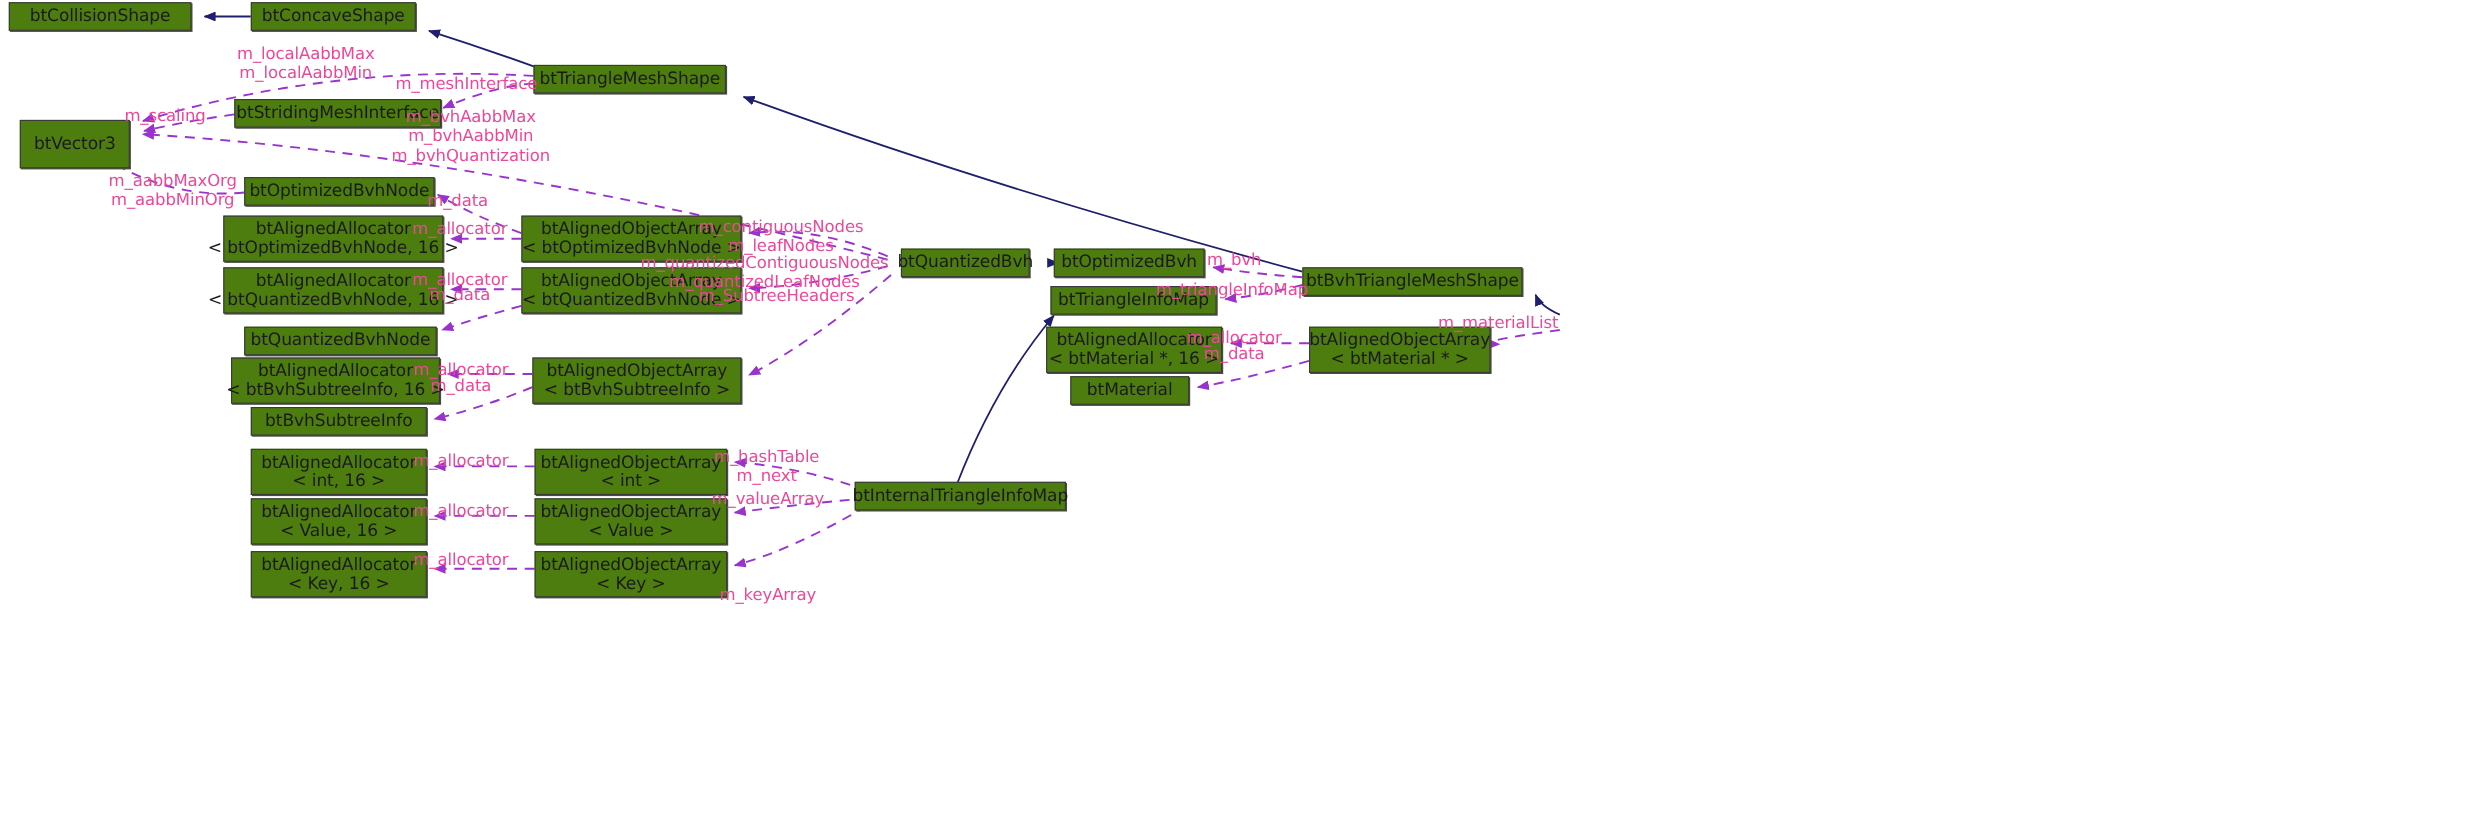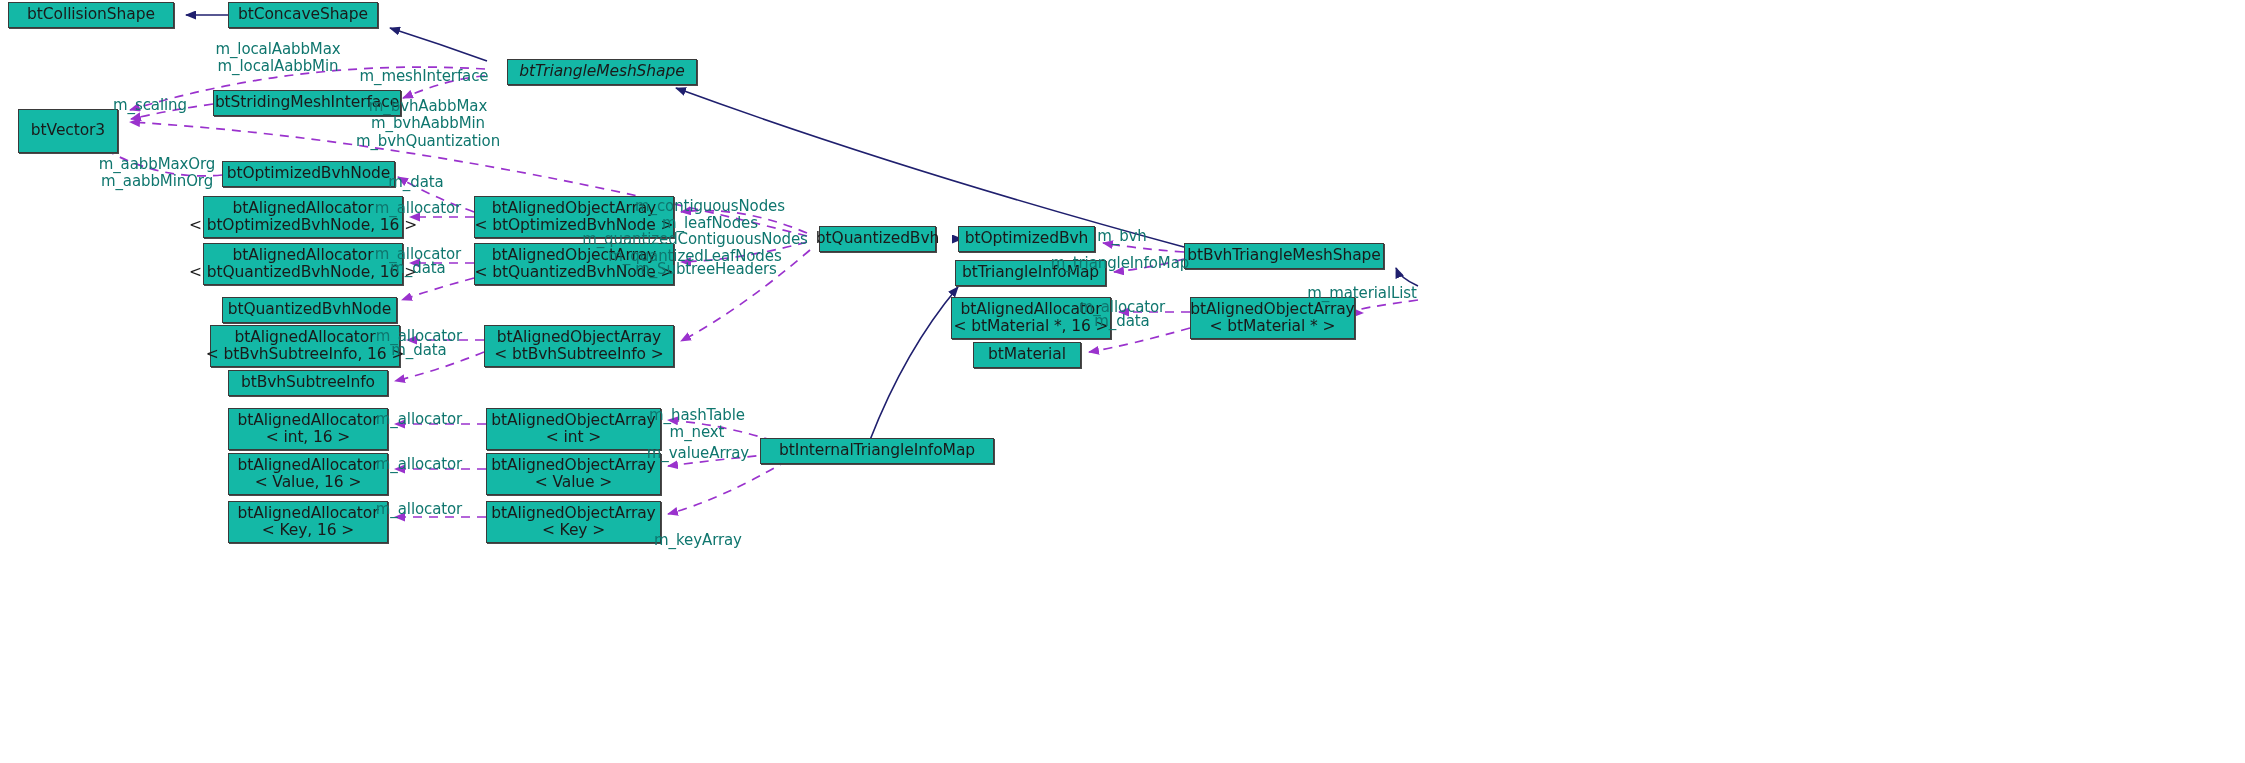--- a/index.html
+++ b/index.html
@@ -19,40 +19,40 @@
     position: absolute;
     left: 0; top: 0;
     width: 2245px;
     height: 763px;
     pointer-events: none;
   }
   .node {
     position: absolute;
     box-sizing: border-box;
     border: 1px solid #3a3a3a;
-    background: #14b8a6;
+    background: #4d7c0f;
     color: #1a1a1a;
     font-size: 15.5px;
     line-height: 1.12;
     display: flex;
     align-items: center;
     justify-content: center;
     text-align: center;
     white-space: pre;
     letter-spacing: -0.1px;
     box-shadow: 1px 1px 0 0 #4a4a4a;
   }
   .node.current {
     background: #c0c0c0;
     border-color: #2a2a2a;
   }
   .edge-label {
     position: absolute;
     font-size: 15px;
-    color: #0f766e;
+    color: #ec4899;
     white-space: pre;
     text-align: center;
     line-height: 1.16;
     letter-spacing: -0.1px;
     transform: translateX(-50%);
   }
 </style>
 </head>
 <body>
 
@@ -101,21 +101,21 @@
       <path d="M1184,252 Q1140,249 1103,243" marker-end="url(#arrow-usage)"></path>
       <path d="M1184,259 Q1150,268 1114,272" marker-end="url(#arrow-usage)"></path>
       <path d="M1190,312 L1119,312" marker-end="url(#arrow-usage)"></path>
       <path d="M1190,328 Q1130,345 1089,352" marker-end="url(#arrow-usage)"></path>
       <path d="M1418,300 Q1330,312 1363,313" marker-end="url(#arrow-usage)"></path>
     </g>
   </svg>
 
   <div class="node" style="left:8px;top:2px;width:166px;height:26px;"><span>btCollisionShape</span></div>
   <div class="node" style="left:228px;top:2px;width:150px;height:26px;"><span>btConcaveShape</span></div>
-  <div class="node" style="left:507px;top:59px;width:190px;height:26px;font-style:italic;"><span>btTriangleMeshShape</span></div>
+  <div class="node" style="left:485px;top:59px;width:175px;height:26px;"><span>btTriangleMeshShape</span></div>
   <div class="node" style="left:213px;top:90px;width:188px;height:26px;"><span>btStridingMeshInterface</span></div>
   <div class="node" style="left:18px;top:109px;width:100px;height:44px;"><span>btVector3</span></div>
   <div class="node" style="left:222px;top:161px;width:173px;height:26px;"><span>btOptimizedBvhNode</span></div>
   <div class="node" style="left:203px;top:196px;width:200px;height:42px;"><span>btAlignedAllocator
 &lt; btOptimizedBvhNode, 16 &gt;</span></div>
   <div class="node" style="left:474px;top:196px;width:200px;height:42px;"><span>btAlignedObjectArray
 &lt; btOptimizedBvhNode &gt;</span></div>
   <div class="node" style="left:203px;top:243px;width:200px;height:42px;"><span>btAlignedAllocator
 &lt; btQuantizedBvhNode, 16 &gt;</span></div>
   <div class="node" style="left:474px;top:243px;width:200px;height:42px;"><span>btAlignedObjectArray
@@ -139,21 +139,21 @@
   <div class="node" style="left:486px;top:501px;width:175px;height:42px;"><span>btAlignedObjectArray
 &lt; Key &gt;</span></div>
   <div class="node" style="left:807px;top:226px;width:117px;height:26px;margin-left:12px;"><span>btQuantizedBvh</span></div>
   <div class="node" style="left:958px;top:226px;width:137px;height:26px;"><span>btOptimizedBvh</span></div>
   <div class="node" style="left:955px;top:260px;width:151px;height:26px;"><span>btTriangleInfoMap</span></div>
   <div class="node" style="left:951px;top:297px;width:160px;height:42px;"><span>btAlignedAllocator
 &lt; btMaterial *, 16 &gt;</span></div>
   <div class="node" style="left:1190px;top:297px;width:165px;height:42px;"><span>btAlignedObjectArray
 &lt; btMaterial * &gt;</span></div>
   <div class="node" style="left:973px;top:342px;width:108px;height:26px;"><span>btMaterial</span></div>
-  <div class="node" style="left:760px;top:438px;width:234px;height:26px;"><span>btInternalTriangleInfoMap</span></div>
+  <div class="node" style="left:777px;top:438px;width:192px;height:26px;"><span>btInternalTriangleInfoMap</span></div>
   <div class="node" style="left:1184px;top:243px;width:200px;height:26px;"><span>btBvhTriangleMeshShape</span></div>
 
   <div class="edge-label" style="left:278px;top:41px;"><span>m_localAabbMax
 m_localAabbMin</span></div>
   <div class="edge-label" style="left:424px;top:68px;"><span>m_meshInterface</span></div>
   <div class="edge-label" style="left:150px;top:97px;"><span>m_scaling</span></div>
   <div class="edge-label" style="left:428px;top:98px;"><span>m_bvhAabbMax
 m_bvhAabbMin
 m_bvhQuantization</span></div>
   <div class="edge-label" style="left:157px;top:156px;"><span>m_aabbMaxOrg

